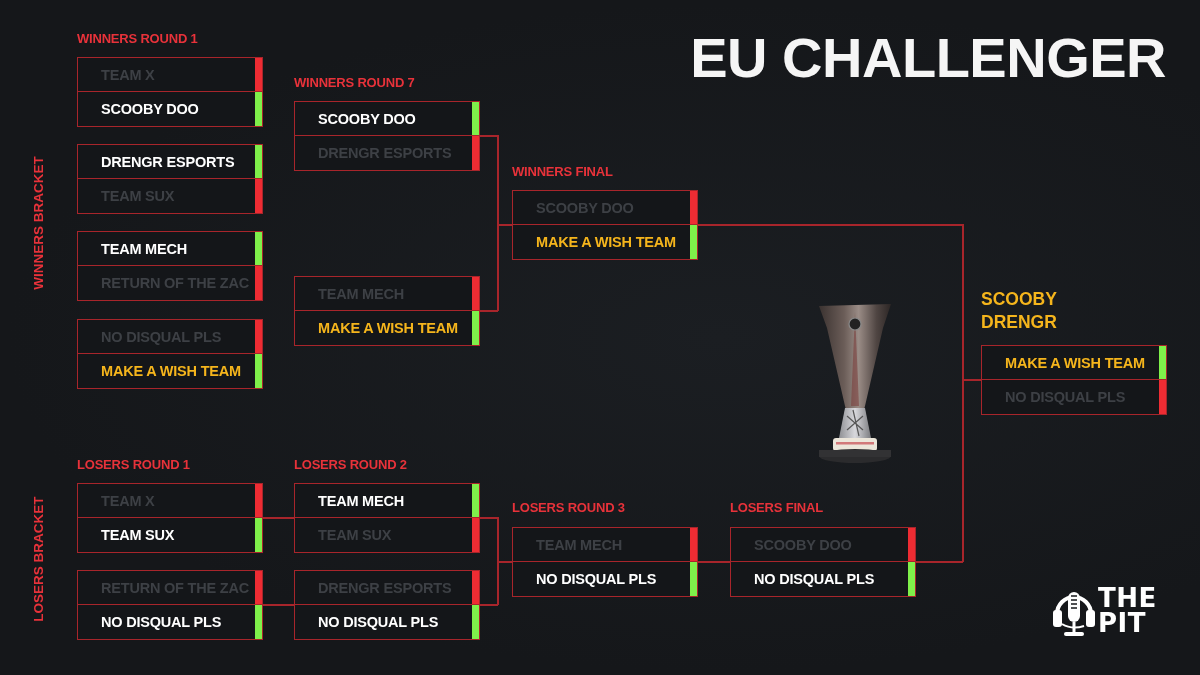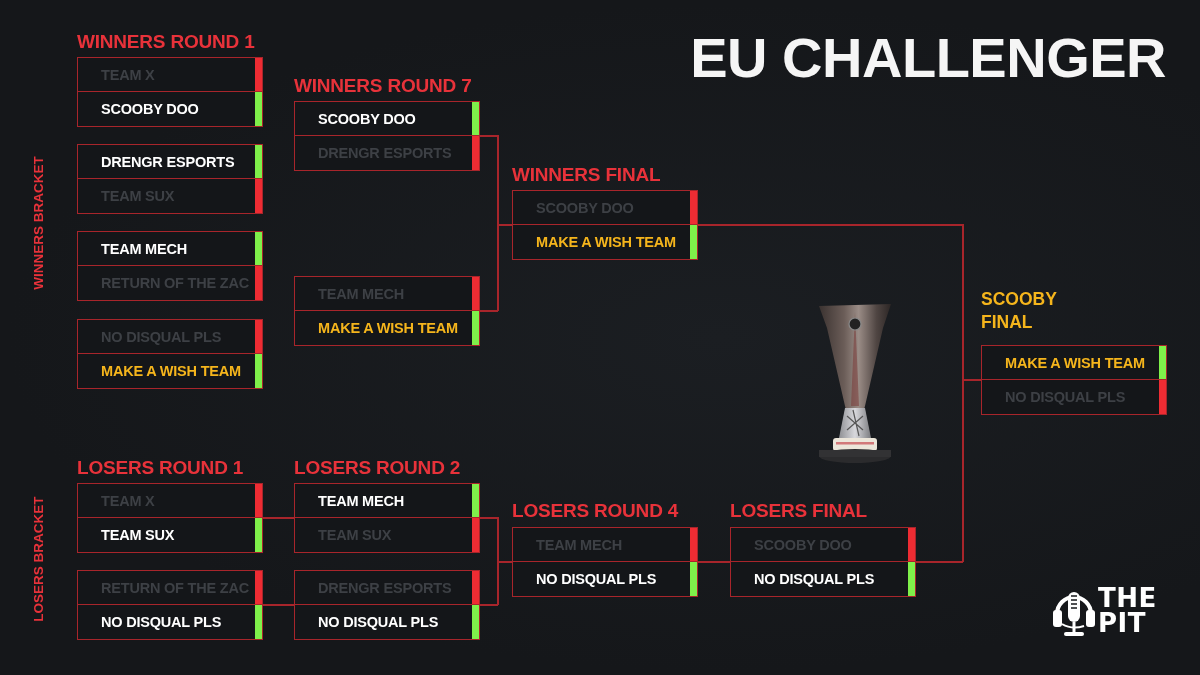--- a/index.html
+++ b/index.html
@@ -12,21 +12,21 @@
   }
   .stage { position: absolute; left: 0; top: 0; width: 1200px; height: 675px;
     background: radial-gradient(ellipse at 60% 50%, #1b1e22 0%, #15171a 70%); }
 
   .title {
     position: absolute; right: 34px; top: 30px;
     text-align: right; font-weight: 700; font-size: 56px; line-height: 55px;
     color: #f5f5f5; letter-spacing: -0.5px;
   }
   .round-label {
-    position: absolute; font-weight: 700; font-size: 19px; color: #e8323a;
+    position: absolute; font-weight: 700; font-size: 13px; color: #e8323a;
     letter-spacing: -0.2px; white-space: nowrap;
   }
   .grand-label {
     position: absolute; font-weight: 700; font-size: 17.5px; line-height: 23px;
     color: #f5b51c; width: 120px;
   }
   .side-label {
     position: absolute; font-weight: 700; font-size: 13.5px; color: #e8323a;
     transform: rotate(-90deg); transform-origin: center center; white-space: nowrap;
     text-align: center; width: 180px; height: 18px; line-height: 18px;
@@ -169,21 +169,21 @@
         <span class="bar red"></span>
       </div>
     <div class="team bot">
         <span class="name gold">MAKE A WISH TEAM</span>
         <span class="bar green"></span>
       </div>
   </div>
 
   <div class="grand-label" style="left:981px; top:288px;">
     <div>SCOOBY</div>
-    <div>FINAL</div>
+    <div>DRENGR</div>
   </div>
 
   <div class="match" style="left:981px; top:345px;">
     <div class="team top">
         <span class="name gold">MAKE A WISH TEAM</span>
         <span class="bar green"></span>
       </div>
     <div class="team bot">
         <span class="name loss">NO DISQUAL PLS</span>
         <span class="bar red"></span>
@@ -229,21 +229,21 @@
     <div class="team top">
         <span class="name loss">DRENGR ESPORTS</span>
         <span class="bar red"></span>
       </div>
     <div class="team bot">
         <span class="name win">NO DISQUAL PLS</span>
         <span class="bar green"></span>
       </div>
   </div>
 
-  <div class="round-label" style="left:512px; top:500px;">LOSERS ROUND 4</div>
+  <div class="round-label" style="left:512px; top:500px;">LOSERS ROUND 3</div>
 
   <div class="match" style="left:512px; top:527px;">
     <div class="team top">
         <span class="name loss">TEAM MECH</span>
         <span class="bar red"></span>
       </div>
     <div class="team bot">
         <span class="name win">NO DISQUAL PLS</span>
         <span class="bar green"></span>
       </div>

